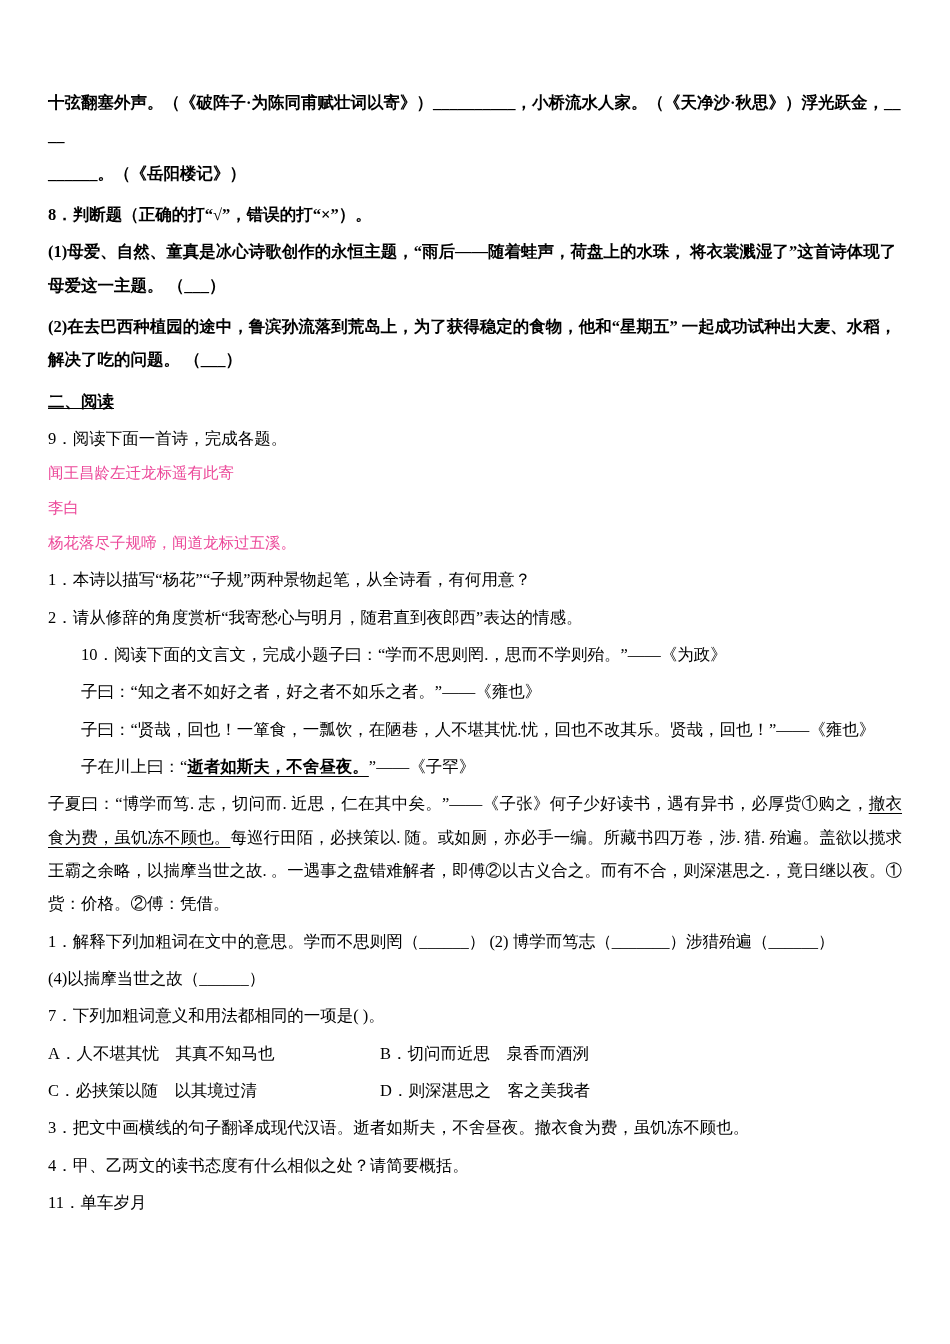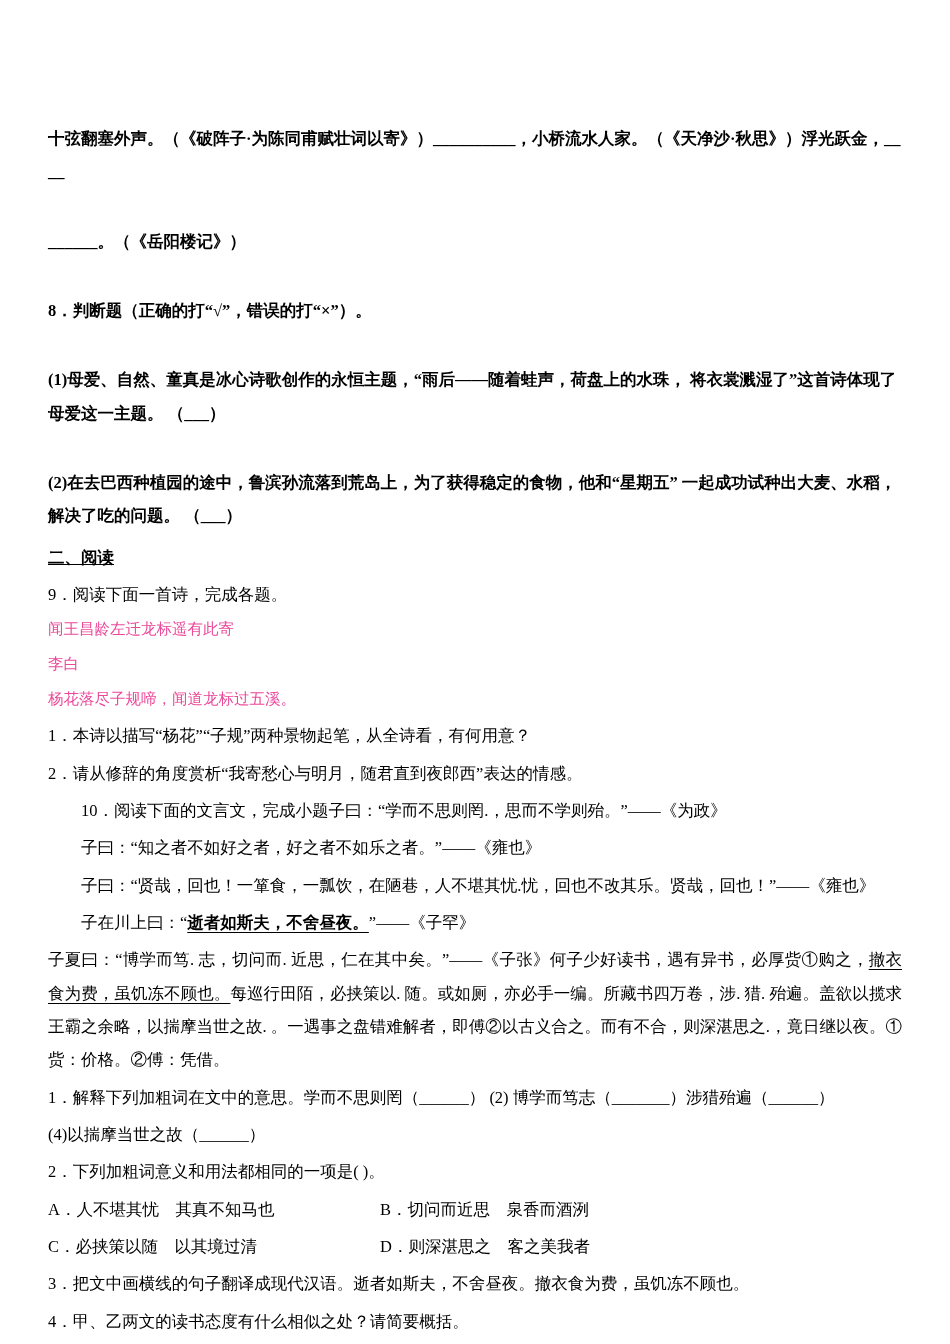--- a/index.html
+++ b/index.html
@@ -11,21 +11,21 @@
     font-family: "Liberation Serif", "DejaVu Serif", serif;
     color: #000000;
   }
   .page { padding: 86px 48px 40px 48px; }
   p {
     font-size: 16.5px;
     line-height: 2.02;
     margin-bottom: 4px;
     word-break: break-all;
   }
-  .bold { font-weight: bold; margin-top: 36px; }
+  .bold { font-weight: bold; }
   .gapped { margin-bottom: 8px; }
   .section-head { font-weight: bold; margin-top: 6px; text-decoration: underline; }
   .indent { text-indent: 2em; }
   .poem { font-size: 15.5px; line-height: 1.85; color: #ec4899; margin-bottom: 6px; }
   .u { text-decoration: underline; text-underline-offset: 4px; }
   .u-bold { text-decoration: underline; text-underline-offset: 4px; font-weight: bold; text-align: right; }
   .long { text-align: justify; }
   .choices .left { display: inline-block; width: 332px; }
 </style>
 </head>
@@ -53,21 +53,21 @@
   <p class="indent">10．阅读下面的文言文，完成小题子曰：“学而不思则罔.，思而不学则殆。”——《为政》</p>
   <p class="indent">子曰：“知之者不如好之者，好之者不如乐之者。”——《雍也》</p>
   <p class="indent">子曰：“贤哉，回也！一箪食，一瓢饮，在陋巷，人不堪其忧.忧，回也不改其乐。贤哉，回也！”——《雍也》</p>
 
   <p class="indent"><span>子在川上曰：“</span><span class="u-bold">逝者如斯夫，不舍昼夜。</span><span>”——《子罕》</span></p>
 
   <p class="long"><span>子夏曰：“博学而笃. 志，切问而. 近思，仁在其中矣。”——《子张》何子少好读书，遇有异书，必厚赀①购之，</span><span class="u">撤衣食为费，虽饥冻不顾也。</span><span>每巡行田陌，必挟策以. 随。或如厕，亦必手一编。所藏书四万卷，涉. 猎. 殆遍。盖欲以揽求王霸之余略，以揣摩当世之故. 。一遇事之盘错难解者，即傅②以古义合之。而有不合，则深湛思之.，竟日继以夜。①赀：价格。②傅：凭借。</span></p>
 
   <p>1．解释下列加粗词在文中的意思。学而不思则罔（______）  (2)  博学而笃志（_______）涉猎殆遍（______）</p>
   <p>(4)以揣摩当世之故（______）</p>
-  <p>2．下列加粗词意义和用法都相同的一项是( )。</p>
+  <p>7．下列加粗词意义和用法都相同的一项是( )。</p>
 
   <p class="choices"><span class="left">A．人不堪其忧　其真不知马也</span><span>B．切问而近思　泉香而酒洌</span></p>
   <p class="choices"><span class="left">C．必挟策以随　以其境过清</span><span>D．则深湛思之　客之美我者</span></p>
 
   <p>3．把文中画横线的句子翻译成现代汉语。逝者如斯夫，不舍昼夜。撤衣食为费，虽饥冻不顾也。</p>
   <p>4．甲、乙两文的读书态度有什么相似之处？请简要概括。</p>
 
   <p>11．单车岁月</p>
 
 </div>

